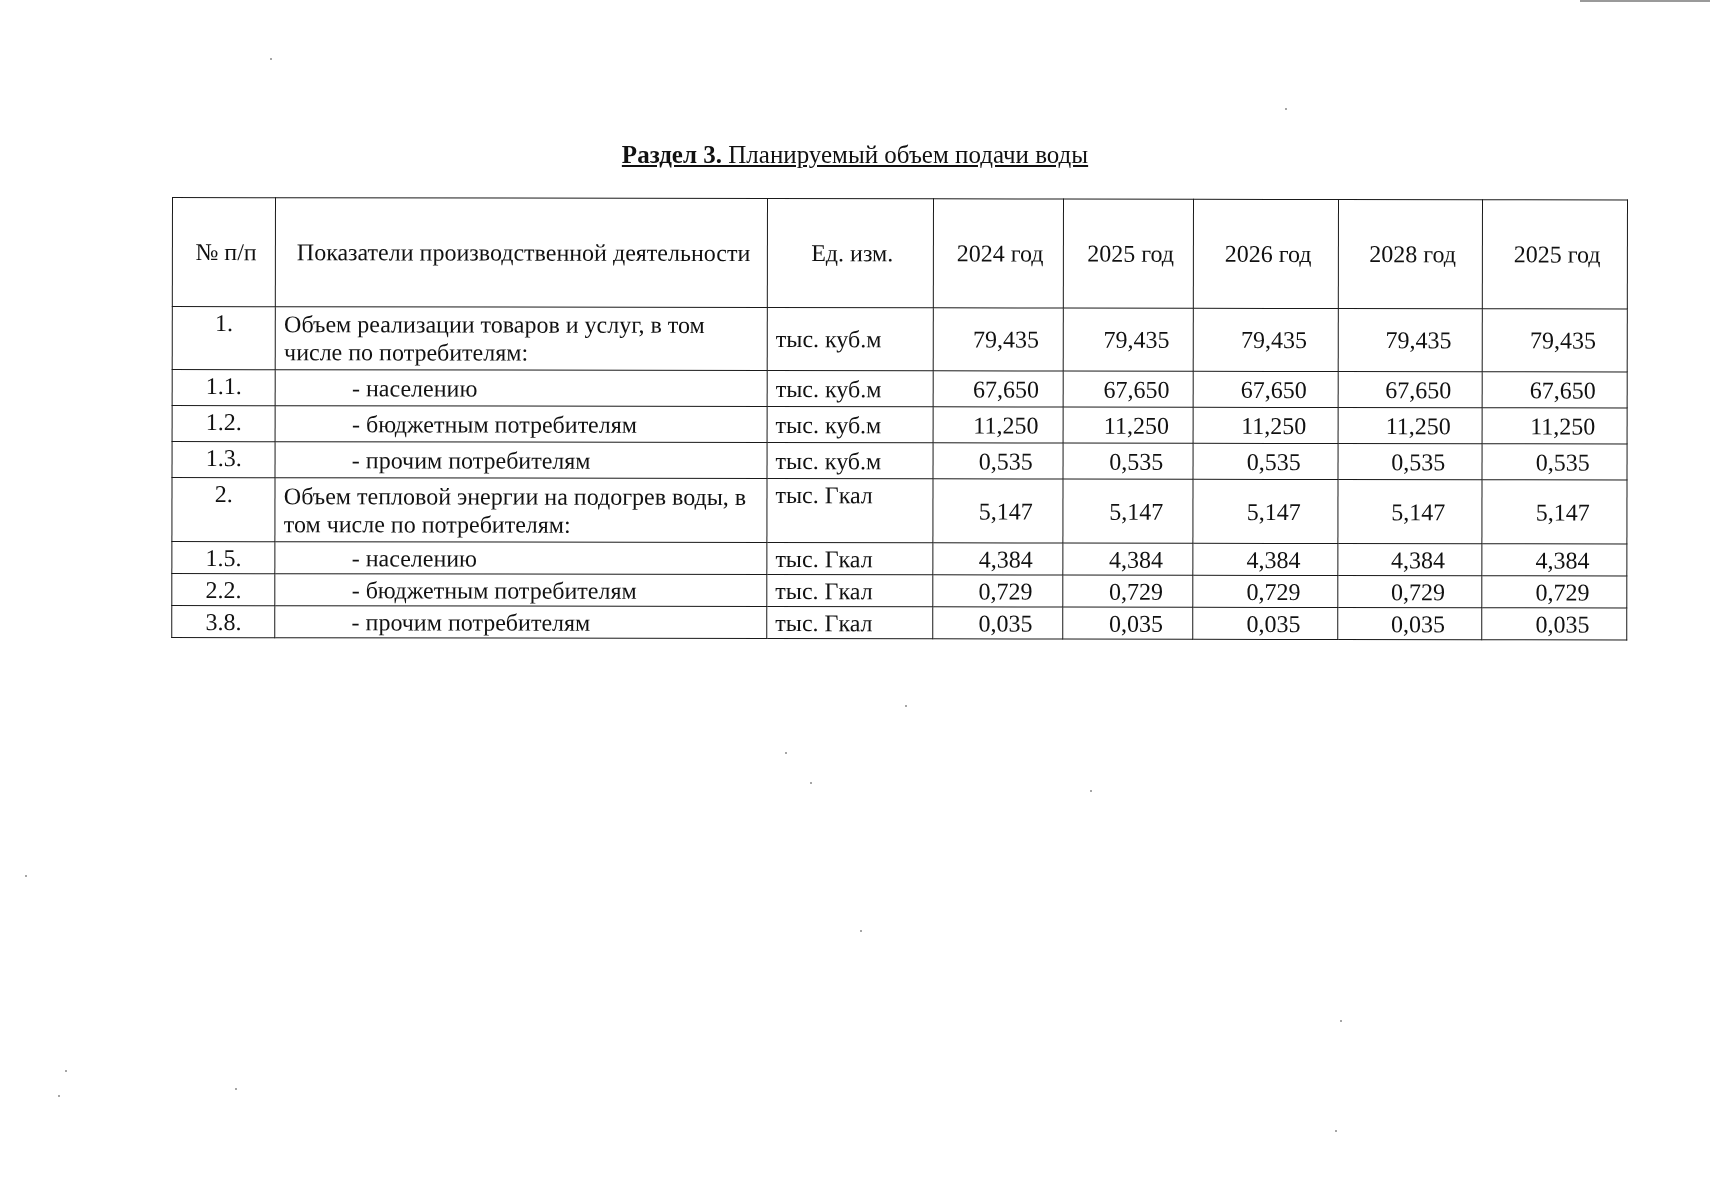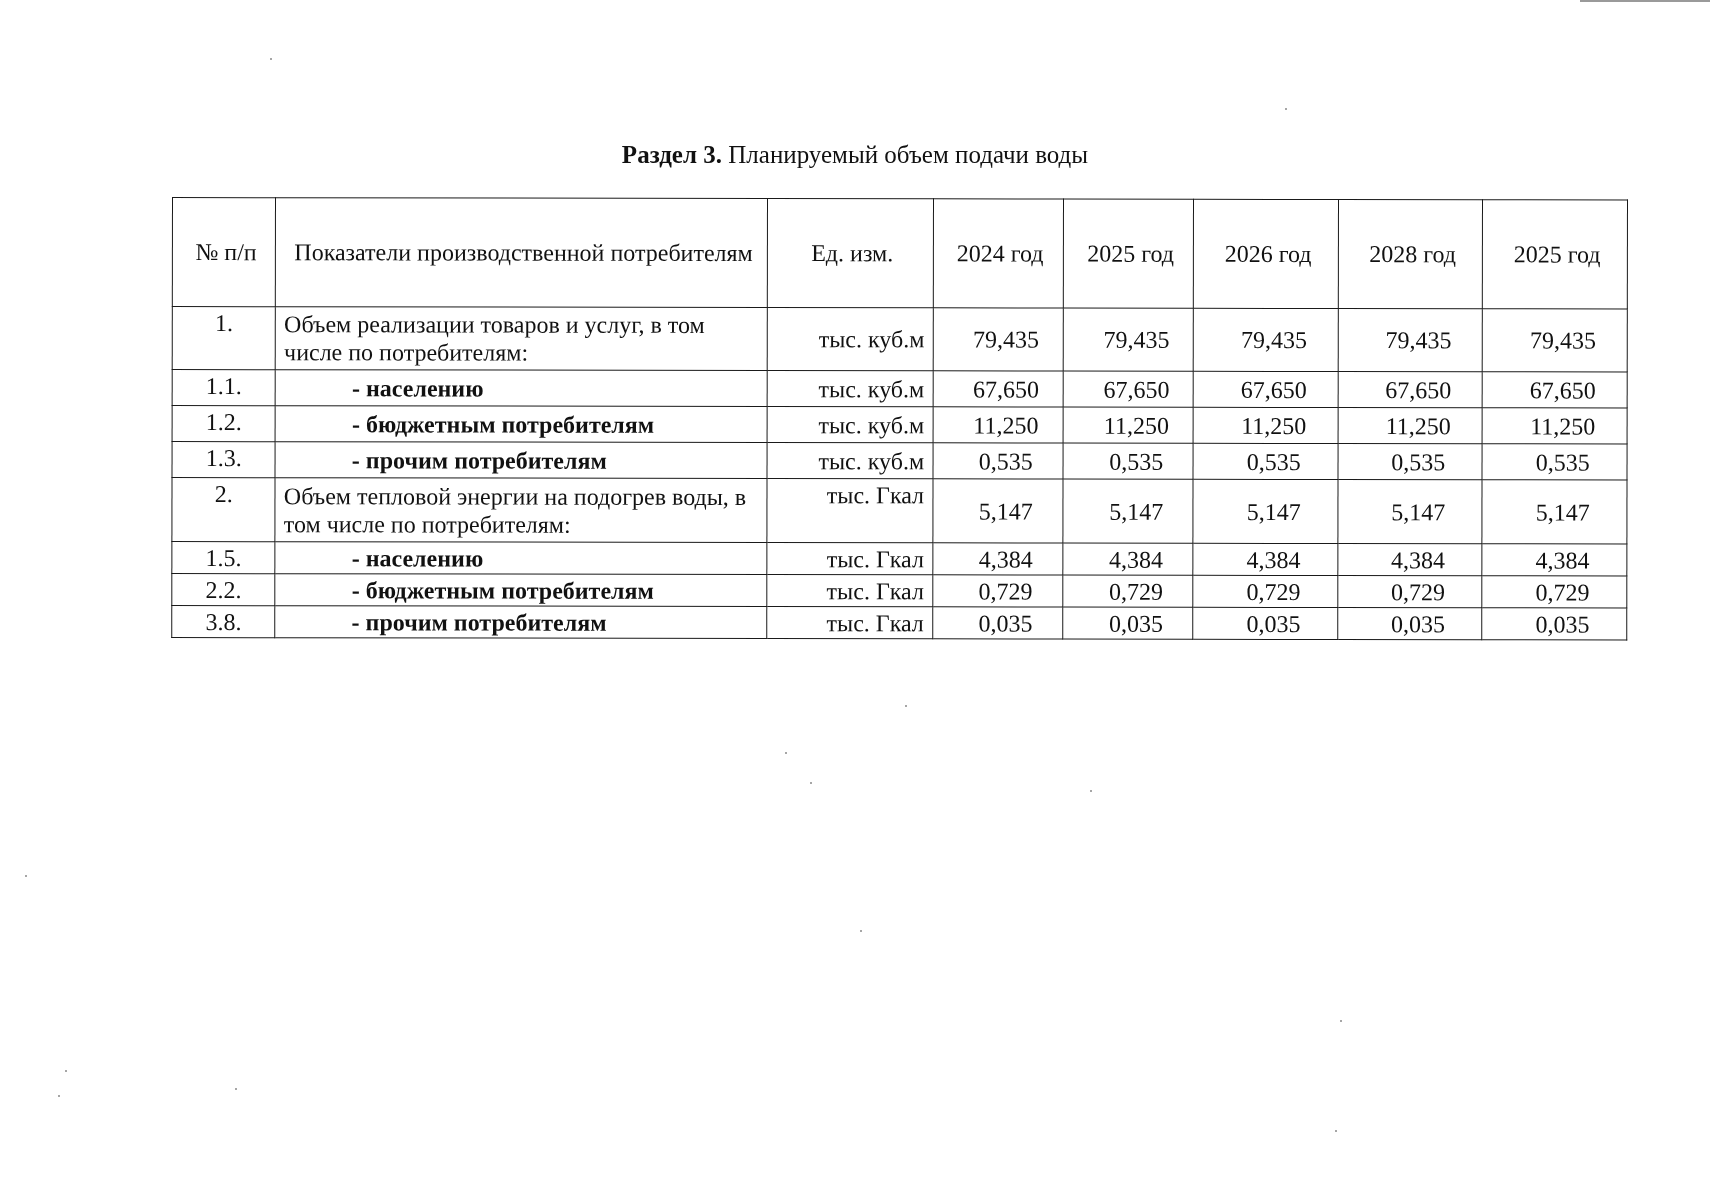--- a/index.html
+++ b/index.html
@@ -16,20 +16,21 @@
       color: #111111;
     }
     .page-title {
       position: absolute;
       top: 139px;
       left: 0;
       width: 1710px;
       text-align: center;
       font-size: 25px;
       line-height: 32px;
+      text-decoration: underline;
     }
     .page-title .title-bold {
       font-weight: bold;
     }
     table.data-table {
       position: absolute;
       top: 197px;
       left: 172px;
       width: 1456px;
       border-collapse: collapse;
@@ -55,24 +56,23 @@
     .data-table td.num-cell {
       text-align: center;
       vertical-align: top;
       padding-top: 2px;
     }
     .data-table td.indicator-cell {
       text-align: left;
     }
     .data-table td.indicator-cell.sub {
       padding-left: 76px;
-      font-weight: bold;
     }
     .data-table td.unit-cell {
-      text-align: right;
+      text-align: left;
     }
     .data-table td.value-cell {
       text-align: center;
       padding-left: 24px;
     }
     .data-table td.unit-cell.top {
       vertical-align: top;
       padding-top: 2px;
     }
     tr.row-main td { height: 60px; }
@@ -116,21 +116,21 @@
     <col class="col-unit">
     <col class="col-year">
     <col class="col-year">
     <col class="col-year wide">
     <col class="col-year wide">
     <col class="col-year wide">
   </colgroup>
   <thead>
     <tr>
       <th>№ п/п</th>
-      <th>Показатели производственной потребителям</th>
+      <th>Показатели производственной деятельности</th>
       <th>Ед. изм.</th>
       <th>2024 год</th>
       <th>2025 год</th>
       <th>2026 год</th>
       <th>2028 год</th>
       <th>2025 год</th>
     </tr>
   </thead>
   <tbody>
     <tr class="row-main">

